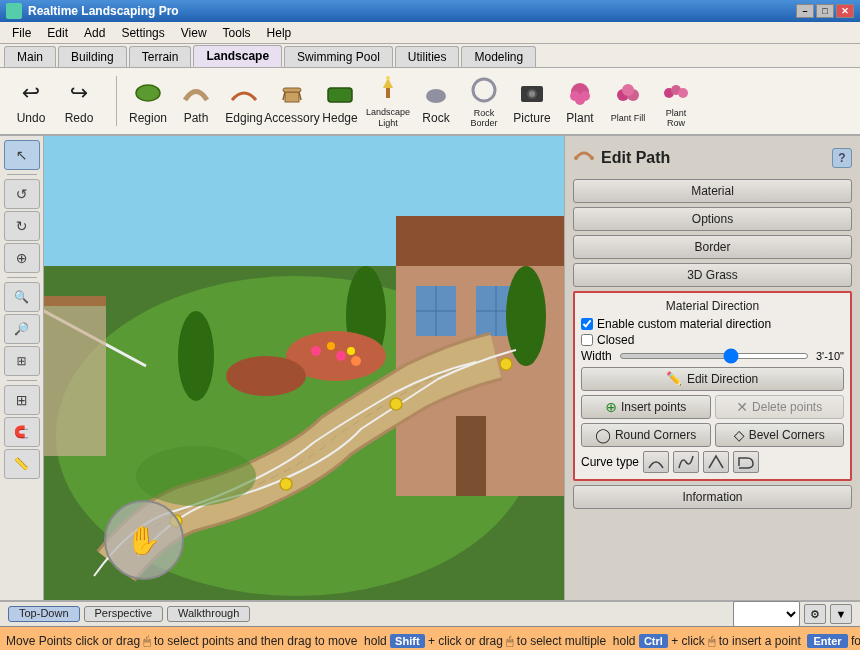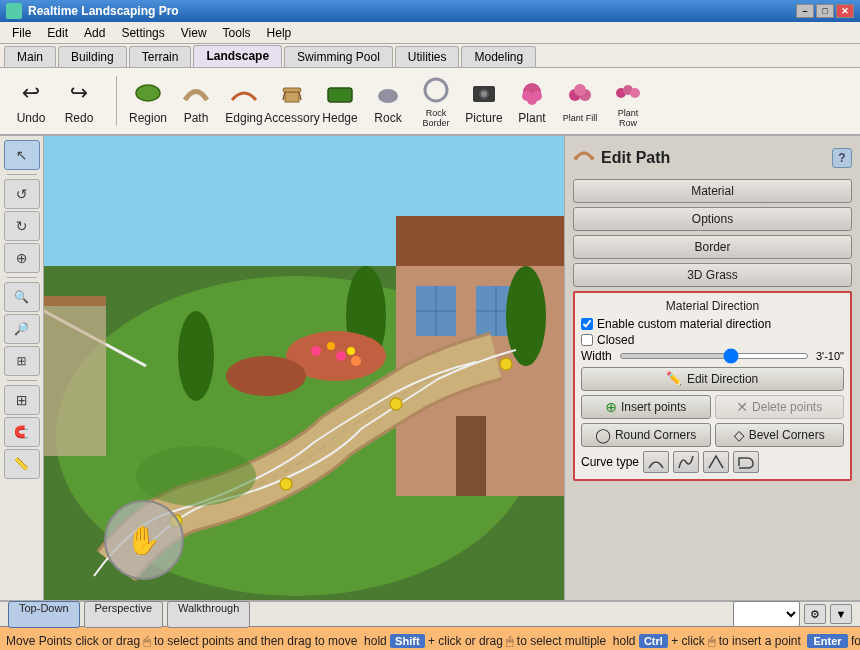--- a/index.html
+++ b/index.html
@@ -148,21 +148,21 @@
       border: 1px solid #888; border-radius: 2px; cursor: pointer;
       display: flex; align-items: center; justify-content: center; font-size: 10px;
     }
 
     
     #bottom-bar {
       height: 26px; background: #e8e4de; border-top: 2px solid #aaa;
       display: flex; align-items: center; padding: 0 8px; gap: 4px;
     }
     .view-btn {
-      height: 27px; padding: 0 10px; background: #ddd; border: 1px solid #888;
+      height: 16px; padding: 0 10px; background: #ddd; border: 1px solid #888;
       border-radius: 3px; cursor: pointer; font-size: 11px; color: #222;
     }
     .view-btn.active { background: #b8cce8; border-color: #5070a0; }
     .layer-select {
       height: 20px; padding: 12px 4px; border: 1px solid #888; background: white;
       font-size: 11px; border-radius: 2px; margin-left: 8px;
     }
     .icon-btn-sm {
       width: 22px; height: 20px; background: #ddd; border: 1px solid #888;
       border-radius: 2px; cursor: pointer; display: flex; align-items: center; justify-content: center; font-size: 11px;
@@ -267,20 +267,30 @@
       </div>
       <span>Accessory</span>
     </div>
     <div class="tool-btn">
       <div class="icon-img">
         <svg width="30" height="30" viewBox="0 0 30 30">
             <rect x="3" y="10" width="24" height="14" rx="3" fill="#3a8020" stroke="#2a5010" stroke-width="1.5"></rect>
           </svg>
       </div>
       <span>Hedge</span>
+    </div>
+    <div class="tool-btn">
+      <div class="icon-img">
+        <svg width="30" height="30" viewBox="0 0 30 30">
+          <rect x="13" y="14" width="4" height="10" fill="#b07030"></rect>
+          <polygon points="15,4 10,14 20,14" fill="#e8c040"></polygon>
+          <circle cx="15" cy="4" r="2" fill="#f0d860"></circle>
+        </svg>
+      </div>
+      <span style="font-size:9px;line-height:1.2;">Landscape Light</span>
     </div>
     <div class="tool-btn">
       <div class="icon-img">
         <svg width="30" height="30" viewBox="0 0 30 30">
             <ellipse cx="15" cy="18" rx="10" ry="7" fill="#9090a0" stroke="#6060708" stroke-width="1"></ellipse>
           </svg>
       </div>
       <span>Rock</span>
     </div>
     <div class="tool-btn">
@@ -500,20 +510,21 @@
             </svg>
         </div>
         <div class="curve-btn">
           <svg width="18" height="16" viewBox="0 0 18 16">
               <path d="M2,12 L2,4 L10,4 Q16,4 16,10 Q16,14 10,14 L2,14" fill="none" stroke="#444" stroke-width="1.5"></path>
             </svg>
         </div>
       </div>
     </div>
 
+    <div class="panel-btn">Information</div>
   </div>
 </div>
 
 <div id="bottom-bar">
   <div class="view-btn active">Top-Down</div>
   <div class="view-btn">Perspective</div>
   <div class="view-btn">Walkthrough</div>
   <div style="flex:1;"></div>
   <select class="layer-select">
     <option>Layer 1</option>

